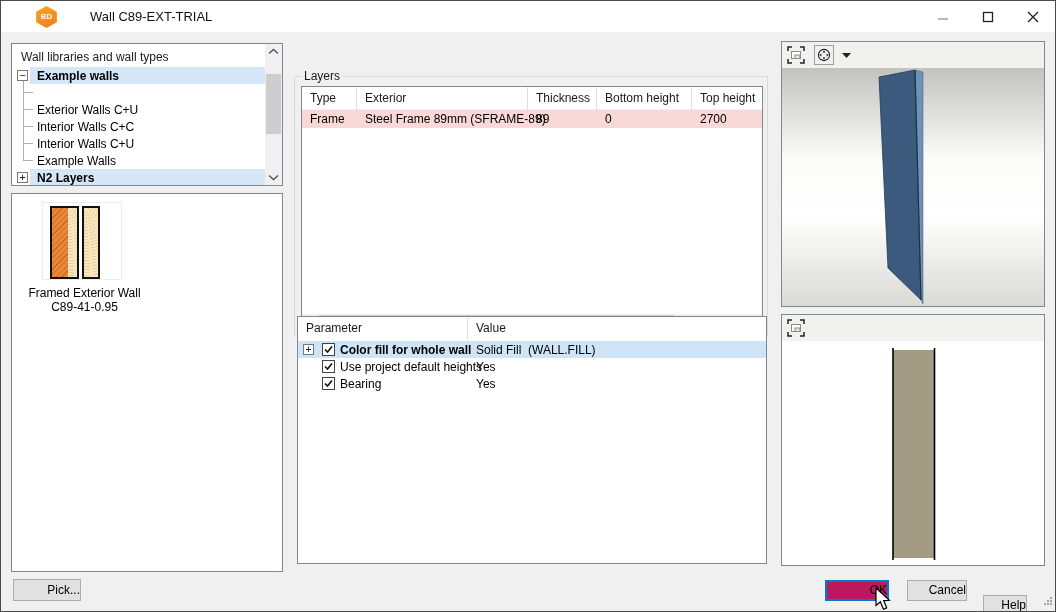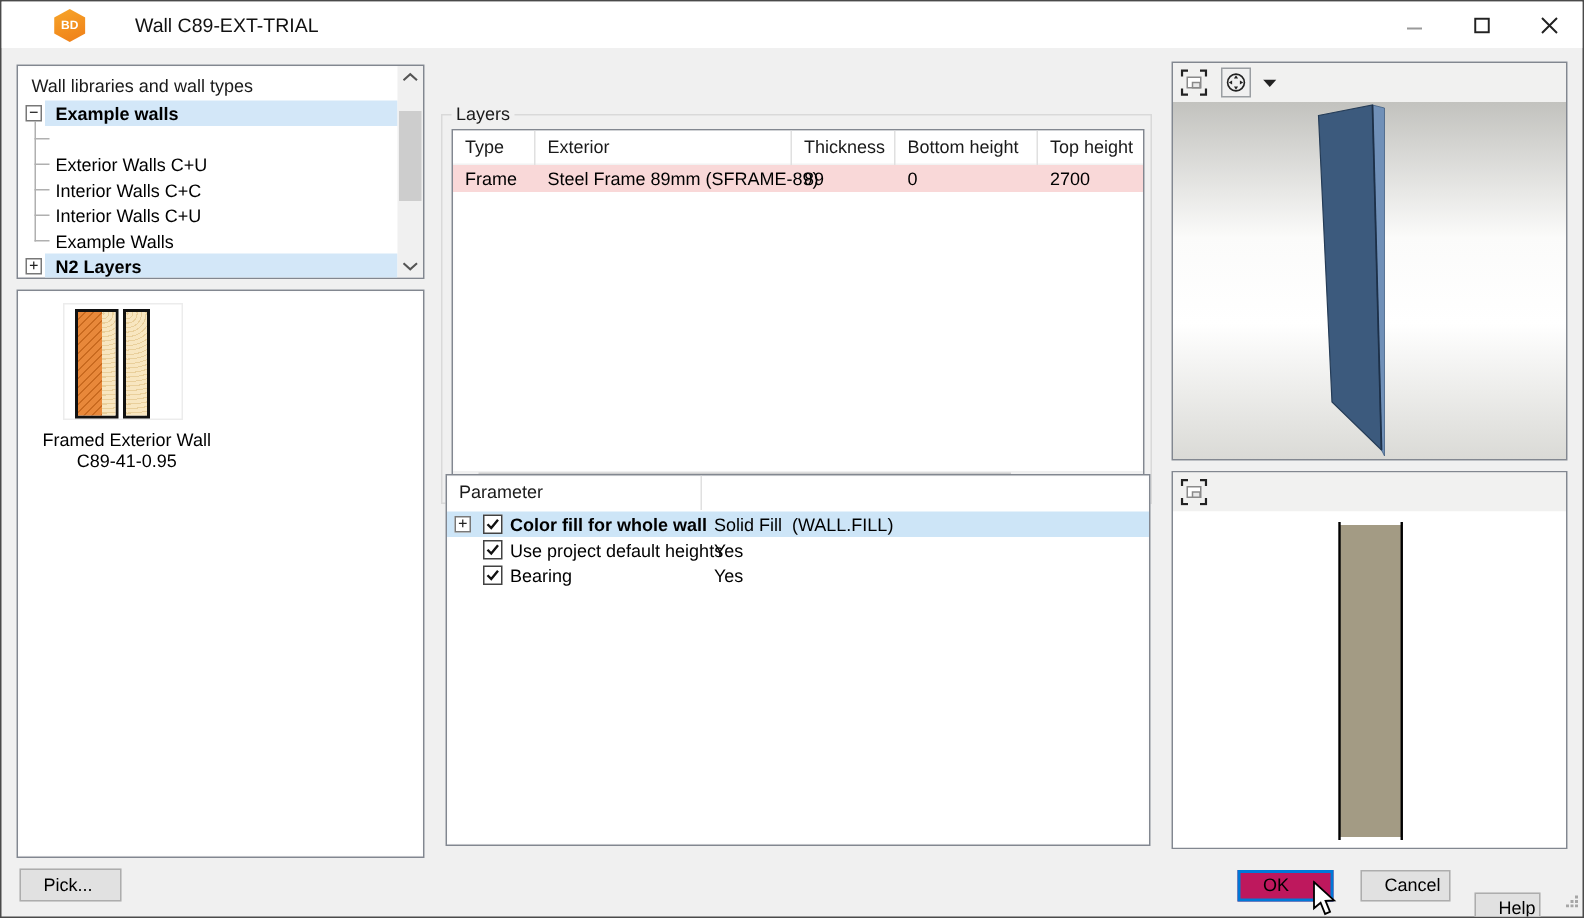--- a/index.html
+++ b/index.html
@@ -16,21 +16,21 @@
              clip-path:polygon(50% 0,95% 26%,95% 74%,50% 100%,5% 74%,5% 26%);
              color:#fff; font-size:8px; font-weight:bold; text-align:center; line-height:22px; }
   .win-title { position:absolute; left:89px; top:8px; font-size:13px; color:#111; }
   .winbtn { position:absolute; top:0; width:45px; height:31px; display:flex;
             align-items:center; justify-content:center; }
   .winbtn svg { display:block; }
 
   
   .sunken { background:#fff; border:1px solid #828790; box-shadow:inset 0 0 0 1px #fcfcfc; }
   .btn { position:absolute; height:21px; background:#e1e1e1; border:1px solid #adadad;
-         text-align:left; line-height:19px; font-size:12px; color:#000;padding-left:15px; }
+         text-align:right; line-height:19px; font-size:12px; color:#000;padding-left:15px; }
   .btn-default { background:#be185d; border:2px solid #0078d7; line-height:17px; }
 
   
   .treebox { position:absolute; left:10px; top:42px; width:272px; height:143px; overflow:hidden; }
   .tree-header { position:absolute; left:9px; top:6px; color:#1a1a1a; }
   .trow { position:absolute; left:0; width:253px; height:17px; }
   .tband { position:absolute; left:18px; top:0; width:235px; height:17px; }
   .band-blue { background:#d3e7f8; }
   .band-gray { background:#efefef; }
   .expander { position:absolute; width:11px; height:11px; background:#fff; border:1px solid #787878;
@@ -221,20 +221,21 @@
               <polyline points="1.5,1 5.5,5.5 1.5,10" fill="none" stroke="#555" stroke-width="1.4"></polyline>
             </svg>
         </div>
       </div>
     </div>
   </div>
 
   <div class="paramtable sunken">
     <div class="p-header">
       <div class="p-hcell" style="left:0; width:170px">Parameter</div>
+      <div class="p-hcell" style="left:170px; width:296px; border-right:none">Value</div>
     </div>
 
     <div class="p-row row-blue" style="top:24px">
       <span class="expander">+</span>
       <span class="checkbox">
         <svg width="11" height="11">
             <polyline points="2,5.5 4.5,8 9,2.5" fill="none" stroke="#111" stroke-width="1.6"></polyline>
           </svg>
       </span>
       <span class="p-label tbold">Color fill for whole wall</span>

